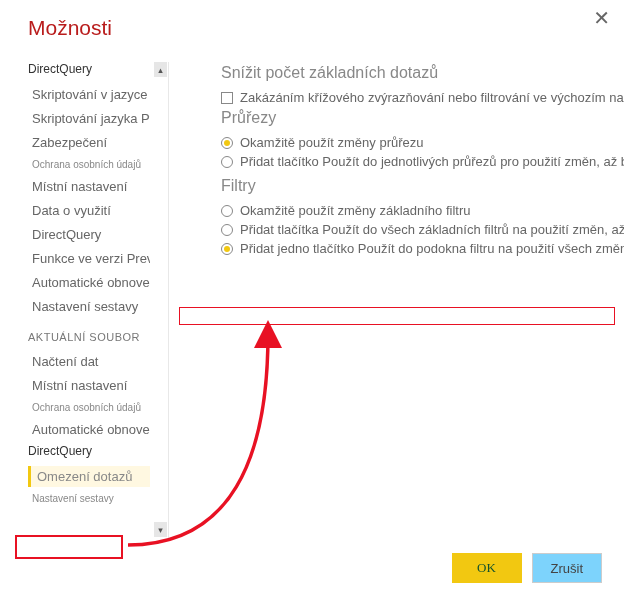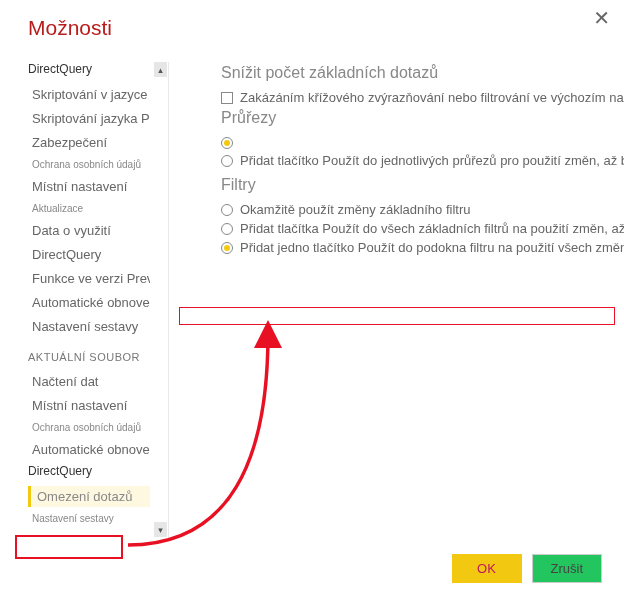--- a/index.html
+++ b/index.html
@@ -144,29 +144,30 @@
     position: absolute;
     bottom: 18px; right: 22px;
     display: flex;
     gap: 10px;
   }
   .btn {
     min-width: 70px;
     padding: 6px 18px;
     font-size: 13px;
     border: 1px solid #ccc;
-    background: #22c55e;
+    background: #7dd3fc;
     cursor: pointer;
     color: #444;
   }
   .btn.primary {
     background: #f2c811;
     border-color: #f2c811;
-    color: #be185d;
+    color: #14532d;
     font-weight: 400;
+    font-family: Liberation Serif, serif;
   }
   .arrow-svg {
     position: absolute;
     pointer-events: none;
     top: 0; left: 0;
   }
 </style>
 </head>
 <body>
 <div class="dialog">
@@ -178,21 +179,20 @@
   <div class="body">
     <div class="sidebar">
       <div class="scroll-arrow up">▴</div>
       <ul class="nav-list">
         <li class="nav-header">DirectQuery</li>
         <li class="nav-item">Skriptování v jazyce R</li>
         <li class="nav-item">Skriptování jazyka Python</li>
         <li class="nav-item">Zabezpečení</li>
         <li class="nav-item small">Ochrana osobních údajů</li>
         <li class="nav-item">Místní nastavení</li>
-        <li class="nav-item small">Aktualizace</li>
         <li class="nav-item">Data o využití</li>
         <li class="nav-item">DirectQuery</li>
         <li class="nav-item">Funkce ve verzi Preview</li>
         <li class="nav-item">Automatické obnovení</li>
         <li class="nav-item">Nastavení sestavy</li>
         <li class="nav-section-label">AKTUÁLNÍ SOUBOR</li>
         <li class="nav-item">Načtení dat</li>
         <li class="nav-item">Místní nastavení</li>
         <li class="nav-item small">Ochrana osobních údajů</li>
         <li class="nav-item">Automatické obnovení</li>
@@ -206,20 +206,21 @@
     <div class="content">
       <div class="sect-header">Snížit počet základních dotazů</div>
       <div class="checkbox-row">
         <span class="cb"></span>
         <span>Zakázáním křížového zvýrazňování nebo filtrování ve výchozím nastavení</span>
       </div>
 
       <div class="sect-header" style="">Průřezy</div>
       <div class="radio-row">
         <span class="radio on"></span>
+        <span>Okamžitě použít změny průřezu</span>
       </div>
       <div class="radio-row">
         <span class="radio"></span>
         <span>Přidat tlačítko Použít do jednotlivých průřezů pro použití změn, až budete</span>
       </div>
 
       <div class="sect-header" style="margin-top:8px">Filtry</div>
       <div class="radio-row">
         <span class="radio"></span>
         <span>Okamžitě použít změny základního filtru</span>

